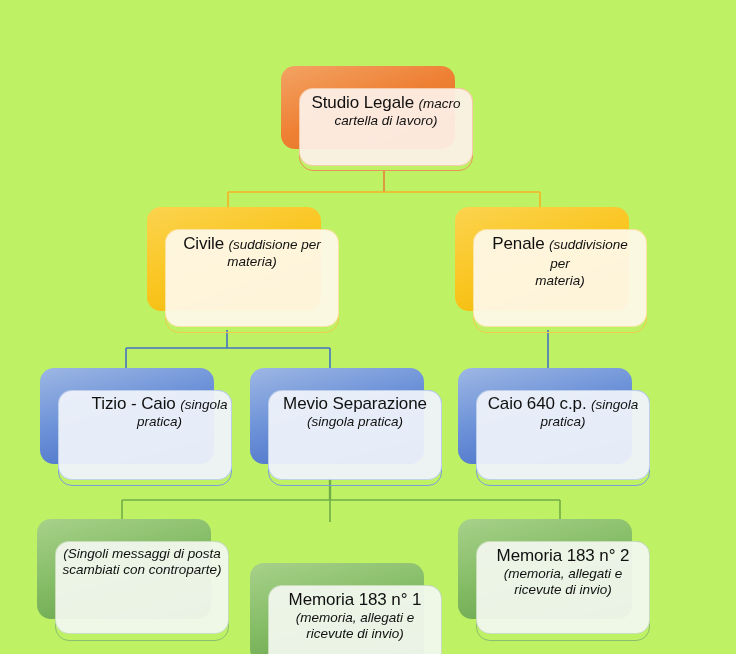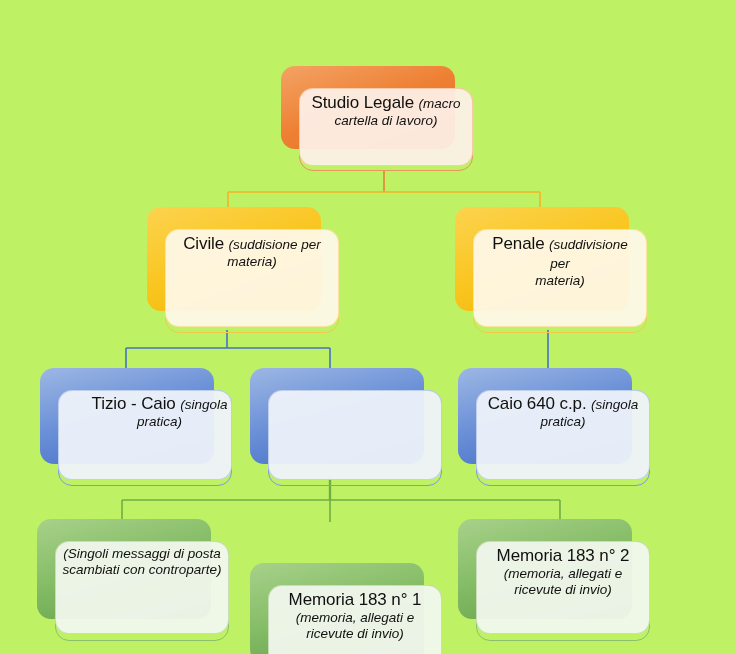--- a/index.html
+++ b/index.html
@@ -198,21 +198,23 @@
       <span class="sub"> (singola</span>
       <span class="sub-block">pratica)</span>
     </div>
   </div>
 
   <div class="node lvl-blue" style="left:250px; top:368px; width:192px; height:118px;">
     <div class="frame" style="left:18px; top:22px; width:174px; height:96px;"></div>
     <div class="back" style="left:0px; top:0px; width:174px; height:96px;"></div>
     <div class="front" style="left:18px; top:22px; width:174px; height:90px;"></div>
     <div class="label" style="top:26px; left:18px; width:174px;">
+      <span class="title">Mevio Separazione</span>
       
+      <span class="sub-block">(singola pratica)</span>
     </div>
   </div>
 
   <div class="node lvl-blue" style="left:458px; top:368px; width:192px; height:118px;">
     <div class="frame" style="left:18px; top:22px; width:174px; height:96px;"></div>
     <div class="back" style="left:0px; top:0px; width:174px; height:96px;"></div>
     <div class="front" style="left:18px; top:22px; width:174px; height:90px;"></div>
     <div class="label" style="top:26px; left:18px; width:174px;">
       <span class="title">Caio 640 c.p.</span>
       <span class="sub"> (singola</span>

